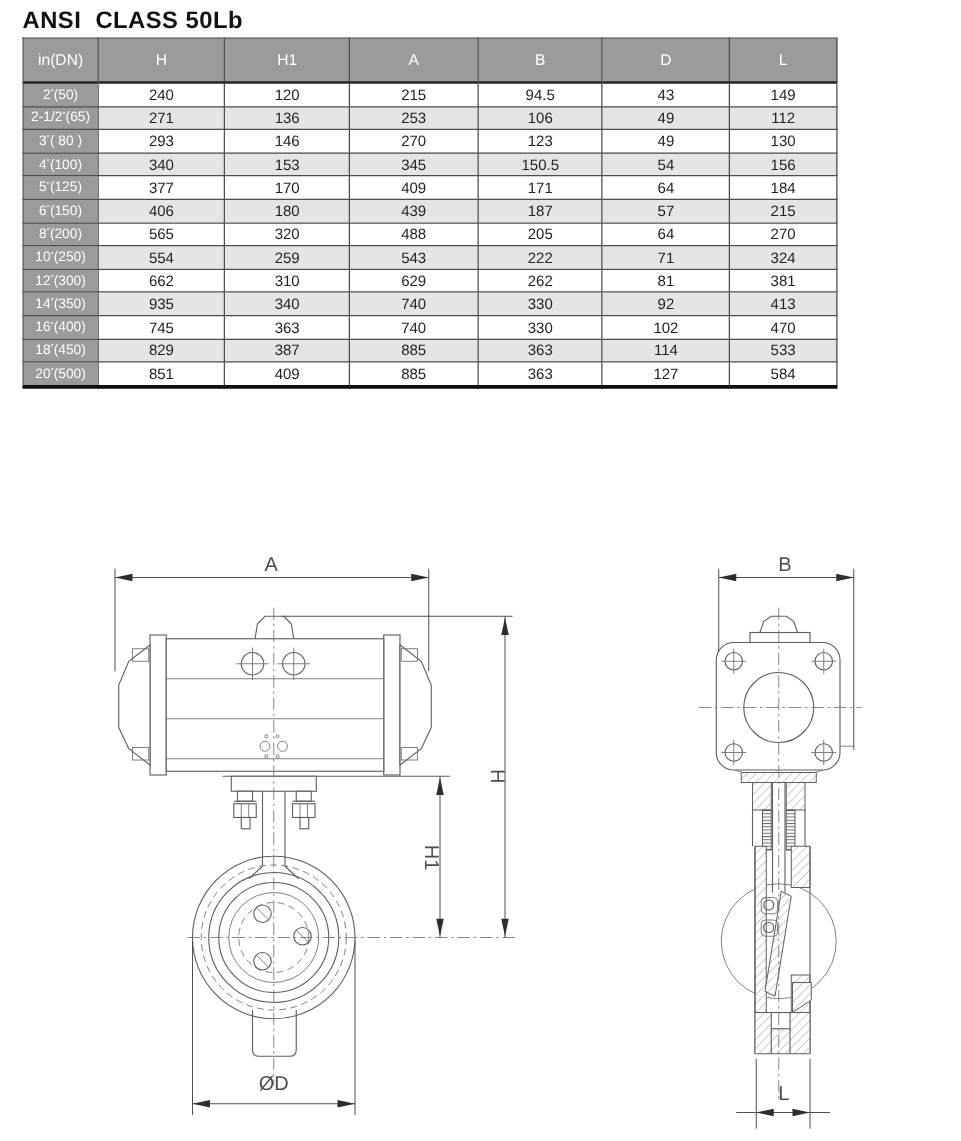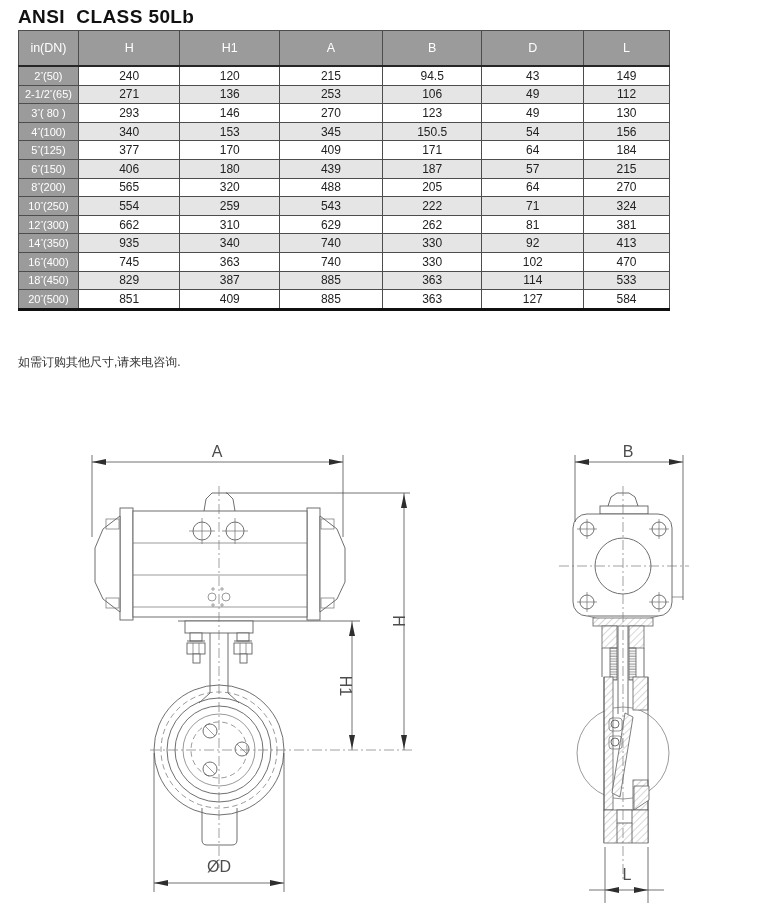--- a/index.html
+++ b/index.html
@@ -175,21 +175,20 @@
           <td>409</td>
           <td>885</td>
           <td>363</td>
           <td>127</td>
           <td>584</td>
         </tr>
       </tbody>
   </table>
 
   <div class="notes">
-    <div class="zh">如需订购其他尺寸,请来电咨询.</div>
   </div>
 
   <svg class="drawing" width="769" height="913" viewBox="0 0 769 913">
     <defs>
       <pattern id="hatch" width="5" height="5" patternUnits="userSpaceOnUse" patternTransform="rotate(45)">
         <rect width="5" height="5" fill="#ffffff"></rect>
         <line x1="0" y1="0" x2="0" y2="5" stroke="#8d8d8d" stroke-width="0.7"></line>
       </pattern>
       <pattern id="threads" width="7" height="2.6" patternUnits="userSpaceOnUse">
         <rect width="7" height="2.6" fill="#ffffff"></rect>

